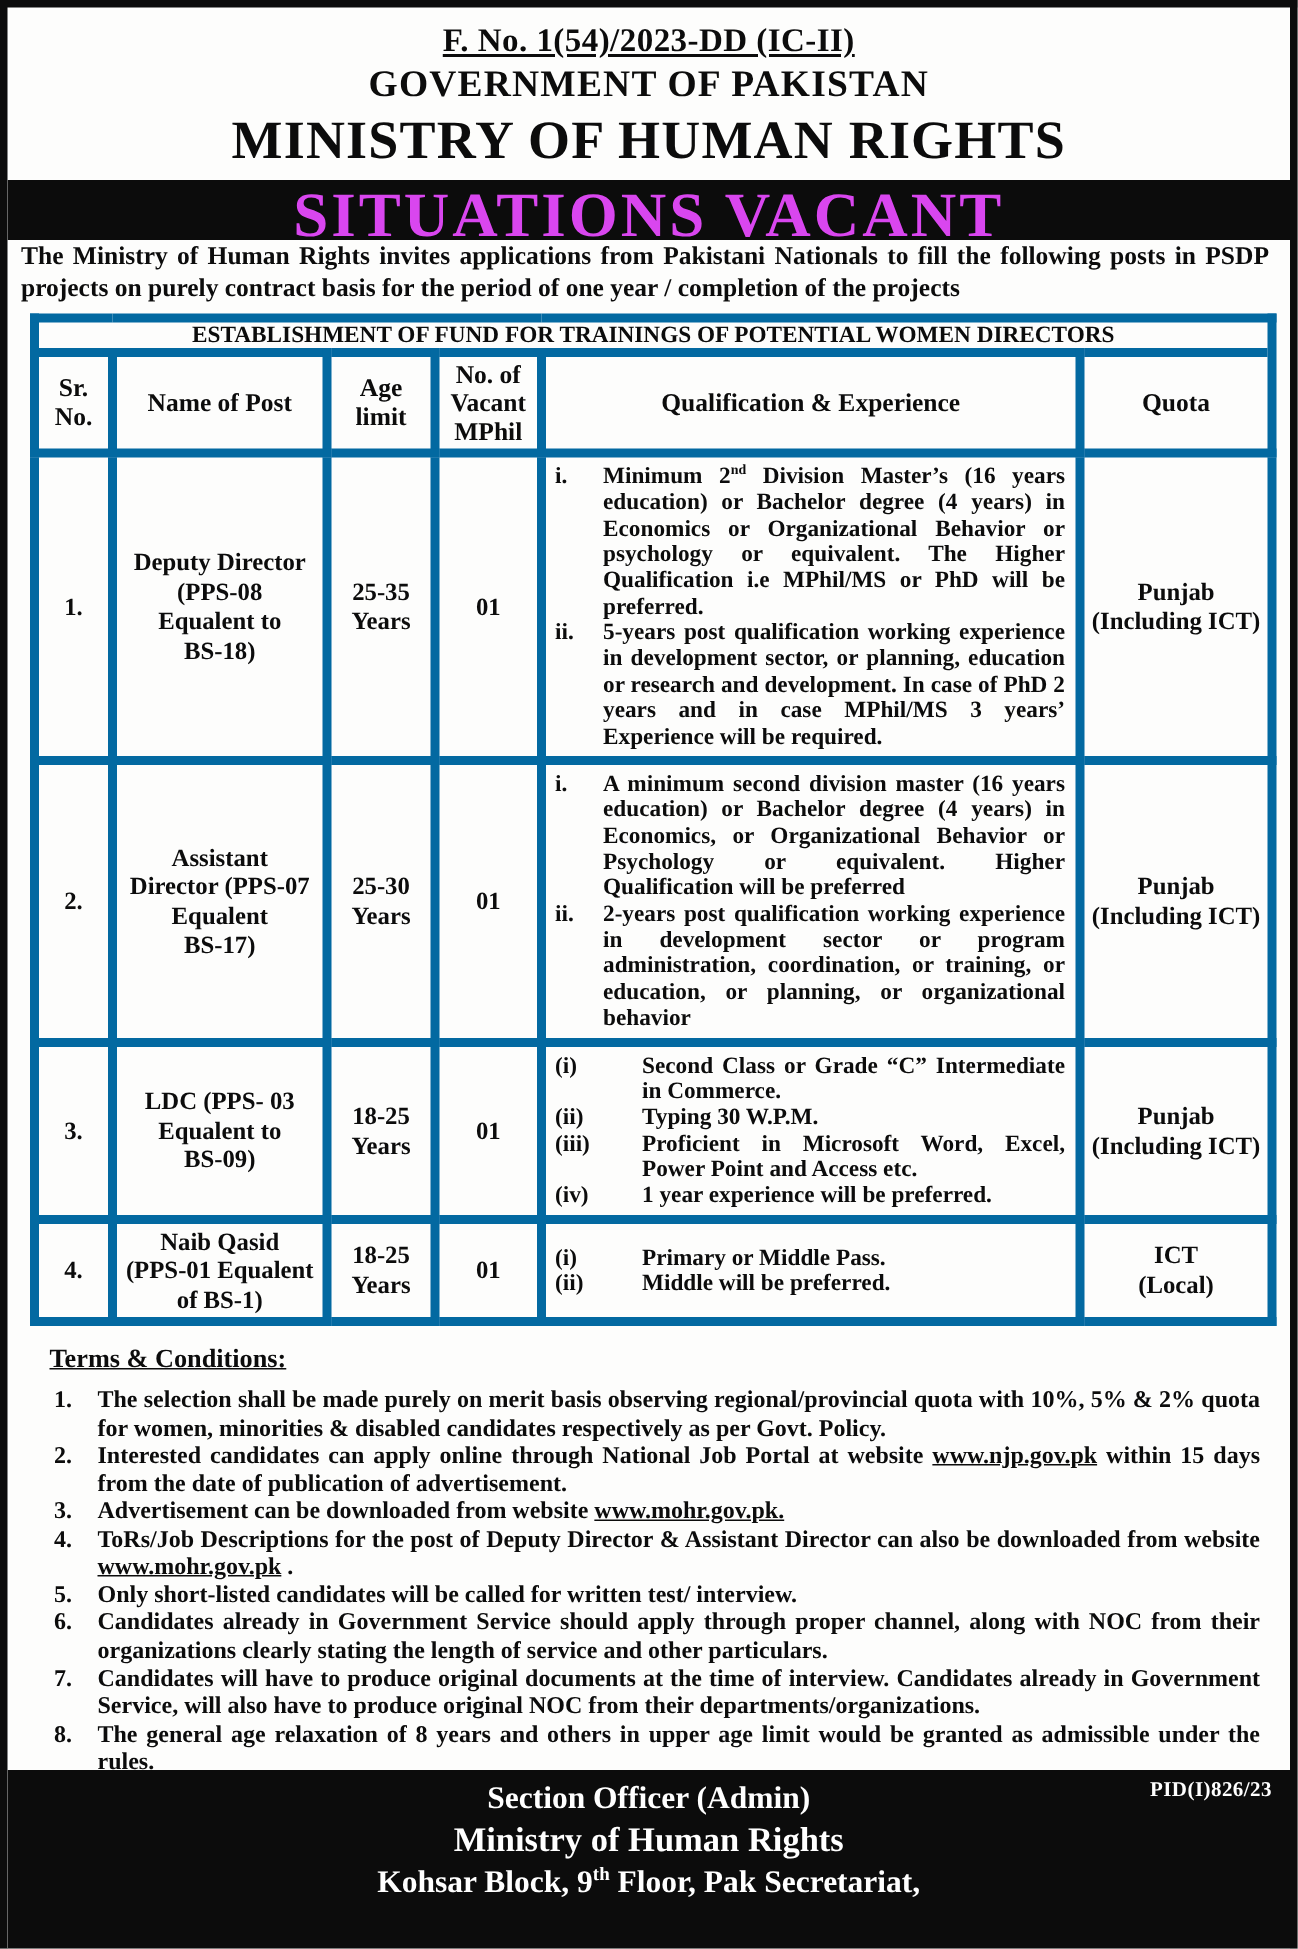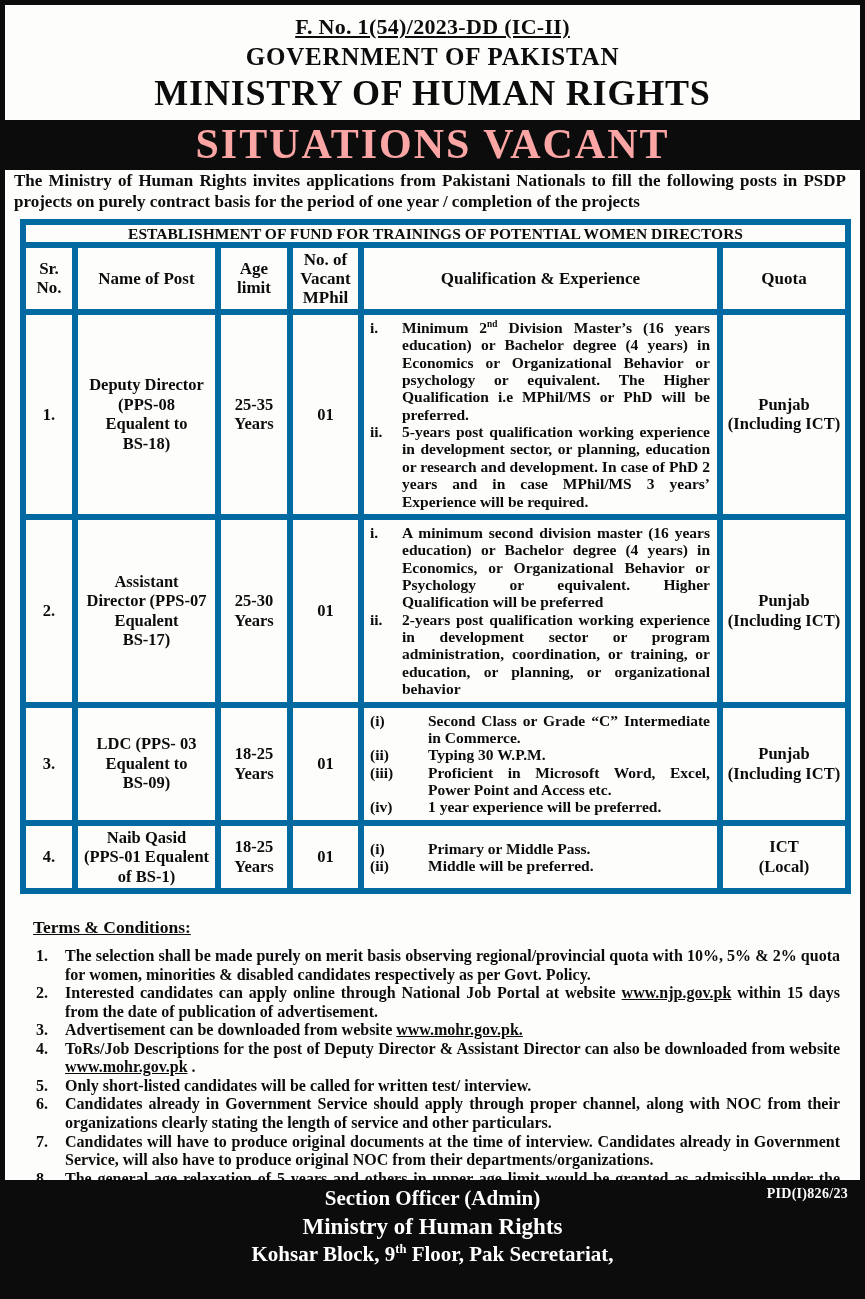--- a/index.html
+++ b/index.html
@@ -25,24 +25,24 @@
     display: inline-block;
     font-size: 22px; font-weight: bold;
     text-decoration: underline;
     letter-spacing: .3px;
   }
   .gov { font-size: 25px; font-weight: bold; margin-top: 3px; letter-spacing: .8px; }
   .ministry { font-size: 36px; font-weight: bold; margin-top: 1px; letter-spacing: .8px; }
 
   .banner {
     margin-top: 6px;
-    background: #0c0c0c; color: #fca5a5;
+    background: #0c0c0c; color: #d946ef;
     text-align: center;
     font-size: 42px; font-weight: bold; letter-spacing: 2px;
-    height: 50px; line-height: 49px;
+    height: 40px; line-height: 49px;
   }
 
   .intro {
     font-weight: bold; font-size: 17px; line-height: 1.26;
     text-align: justify;
     padding: 0 14px 4px 9px;
   }
 
   
   table.jobs {
@@ -72,21 +72,21 @@
   .jobs tbody tr:nth-child(1) { height: 202px; }
   .jobs tbody tr:nth-child(2) { height: 180px; }
   .jobs tbody tr:nth-child(3) { height: 106px; }
   .jobs tbody tr:nth-child(4) { height: 56px; }
   .qitem { display: flex; }
   .qmark { flex: 0 0 32px; font-size: 15.5px; line-height: 1.12; }
   .qmark.wide { flex-basis: 58px; }
   .qtext { flex: 1; text-align: justify; font-size: 15.5px; line-height: 1.12; }
 
   
-  .terms { padding: 11px 20px 0 28px; margin-top: 12px; }
+  .terms { padding: 11px 20px 0 28px; }
   .terms-heading {
     display: inline-block;
     font-size: 17.5px; font-weight: bold;
     text-decoration: underline;
     margin-bottom: 9px;
   }
   .term { display: flex; font-size: 16px; font-weight: bold; line-height: 1.16; }
   .tnum { flex: 0 0 32px; padding-left: 3px; }
   .ttext { flex: 1; text-align: justify; }
   .u { text-decoration: underline; }
@@ -270,21 +270,21 @@
         <div class="term">
           <span class="tnum">6.</span>
           <span class="ttext">Candidates already in Government Service should apply through proper channel, along with NOC from their organizations clearly stating the length of service and other particulars.</span>
         </div>
         <div class="term">
           <span class="tnum">7.</span>
           <span class="ttext">Candidates will have to produce original documents at the time of interview. Candidates already in Government Service, will also have to produce original NOC from their departments/organizations.</span>
         </div>
         <div class="term">
           <span class="tnum">8.</span>
-          <span class="ttext">The general age relaxation of 5 years and others in upper age limit would be granted as admissible under the rules.</span>
+          <span class="ttext">The general age relaxation of 8 years and others in upper age limit would be granted as admissible under the rules.</span>
         </div>
         <div class="term">
           <span class="tnum">9.</span>
           <span class="ttext">No TA/DA shall be admissible for appearing in test/interview.</span>
         </div>
         <div class="term">
           <span class="tnum">10.</span>
           <span class="ttext">If a candidate is interested to apply for more than one post, he should apply separately.</span>
         </div>
         <div class="term">

